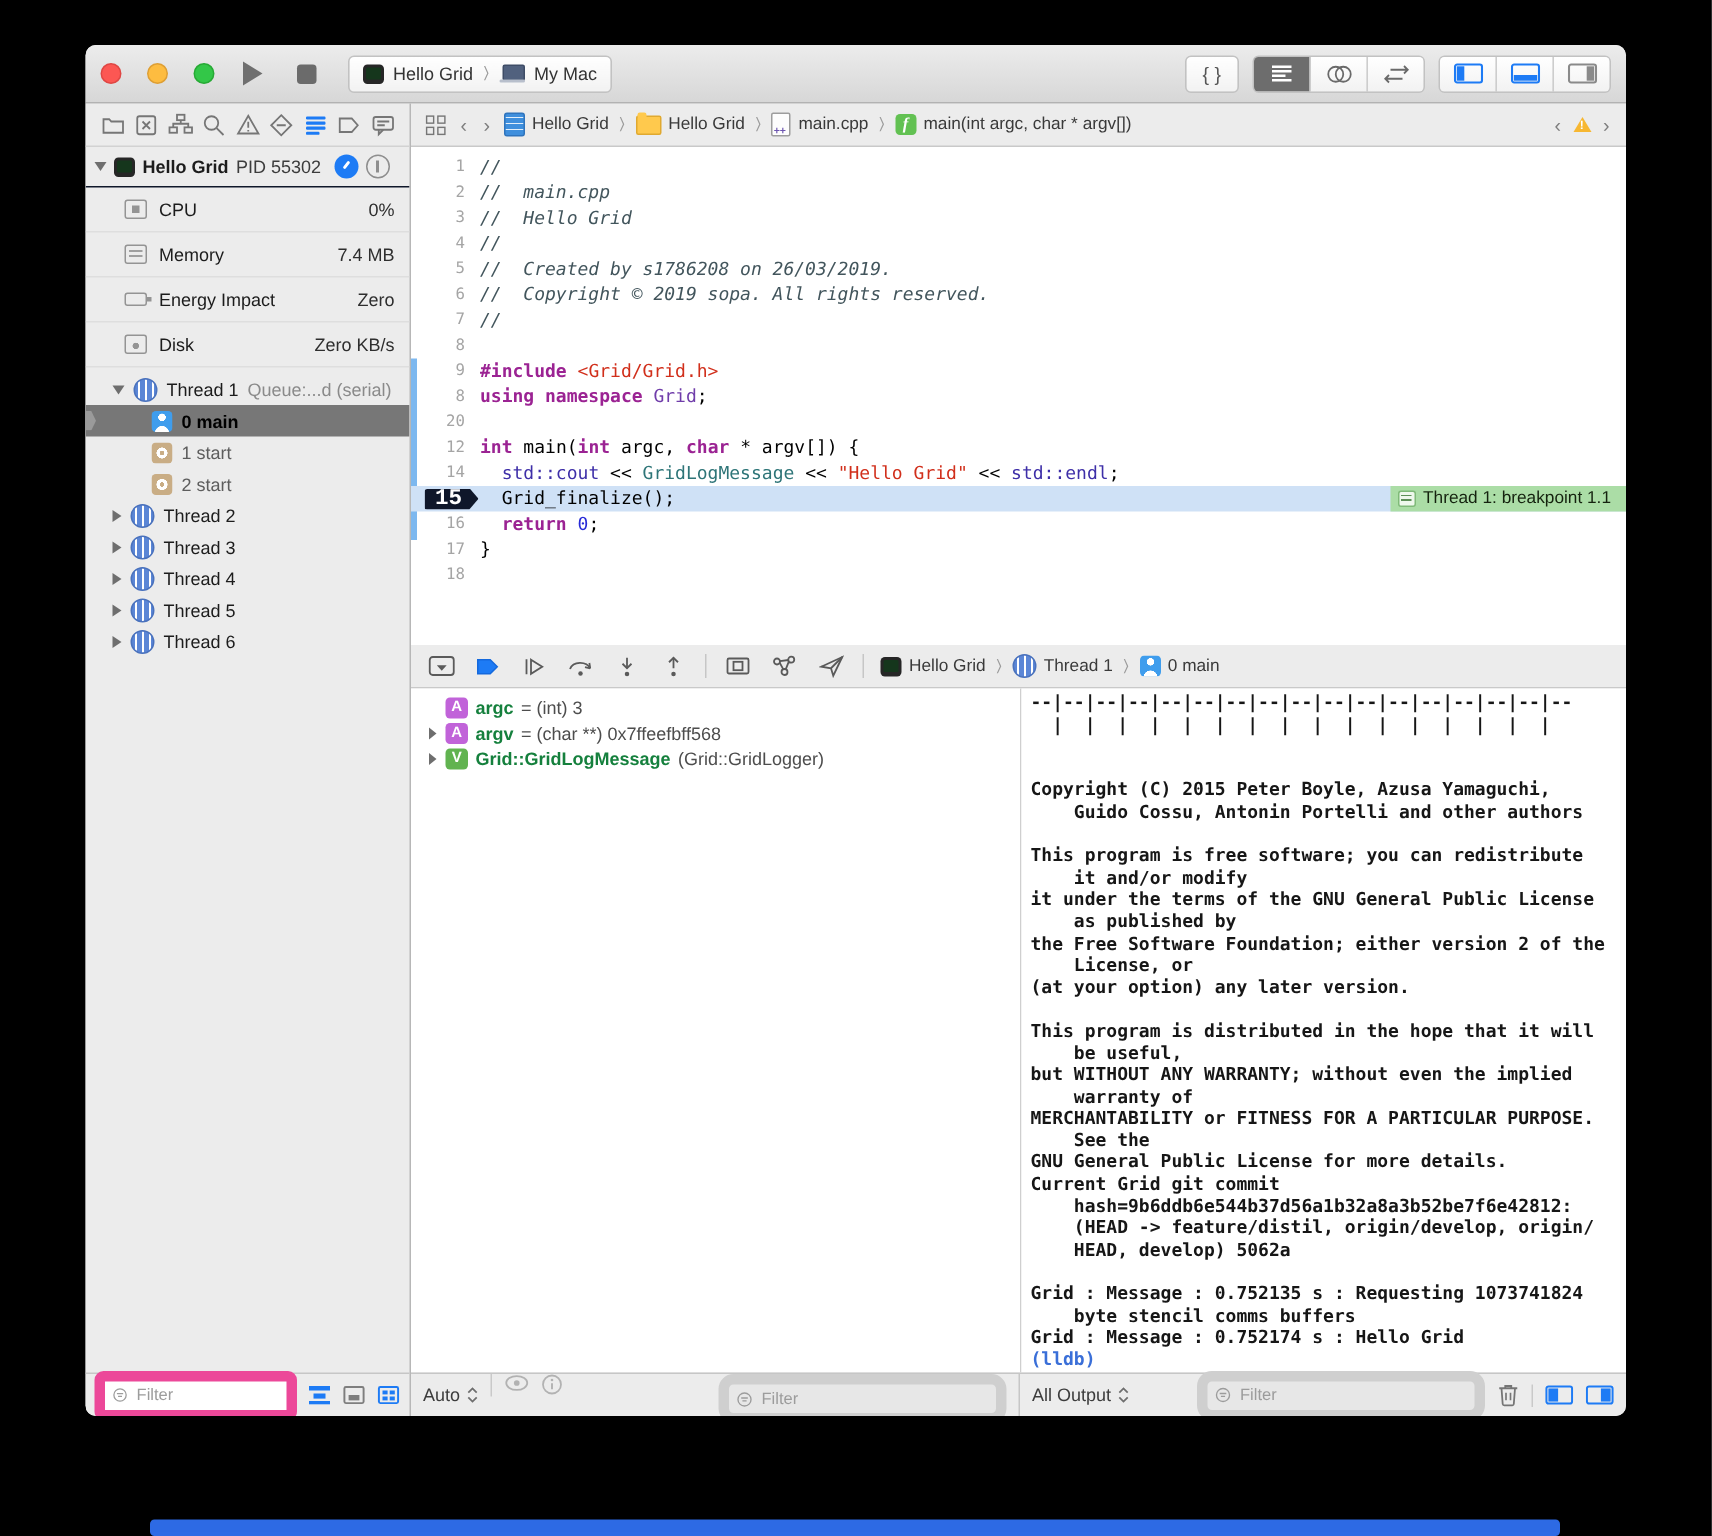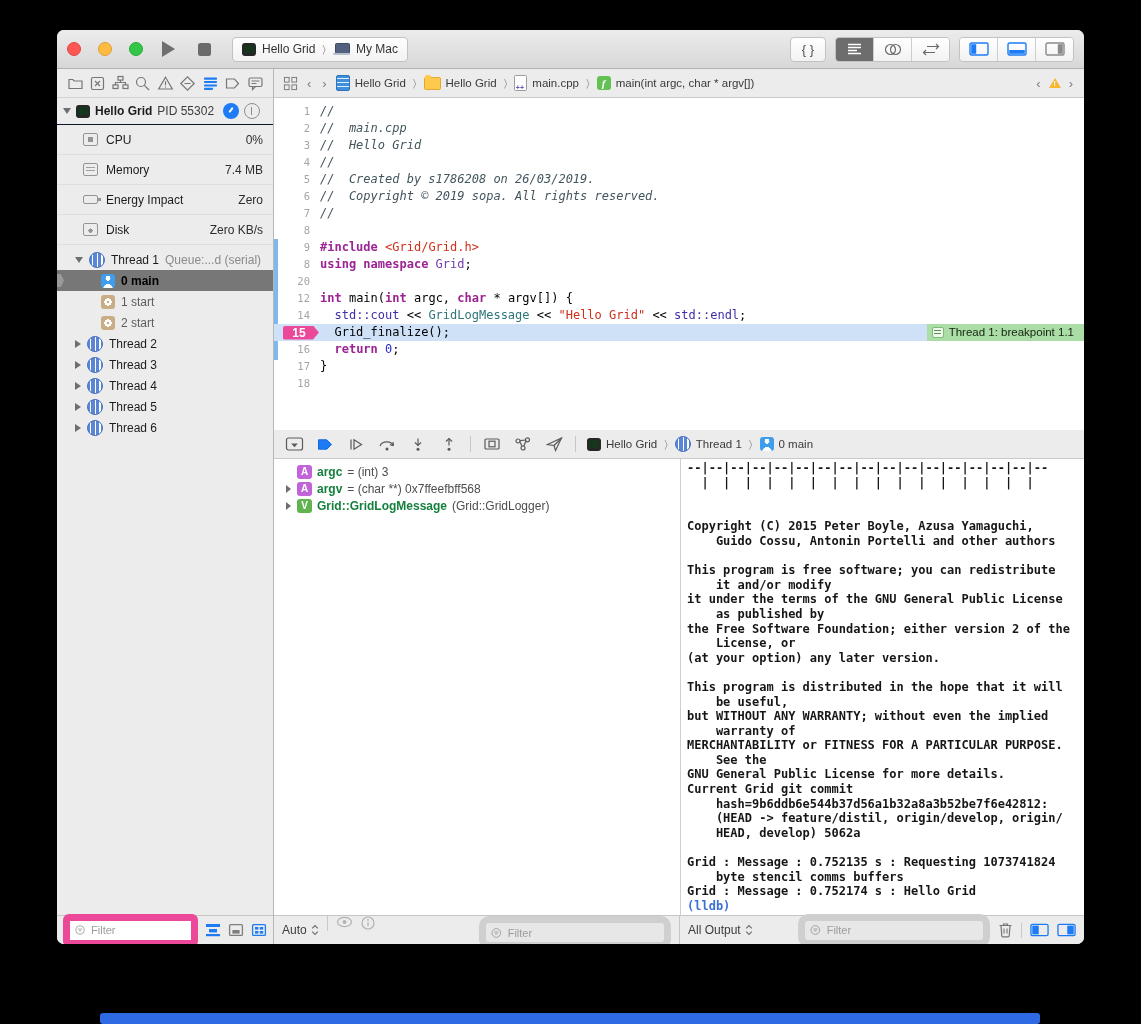--- a/index.html
+++ b/index.html
@@ -119,22 +119,22 @@
   .gut{width:46px;flex:none;text-align:right;padding-right:10px;color:#a5a5a5;font-size:10.5px;box-sizing:border-box}
   .code{flex:1}
   .tok-com{color:#42555c;font-style:italic}
   .tok-kw{color:#9b2393;font-weight:bold}
   .tok-str{color:#d12f1b}
   .tok-cls{color:#703daa}
   .tok-std{color:#3e2fa8}
   .tok-gvar{color:#2e7578}
   .tok-num{color:#272ad8}
   .tok-pln{color:#000}
-  .bp-badge{position:absolute;left:9px;top:1.5px;width:36px;height:14px;background:#ec4899;color:#fff;
-    font-size:12px;font-weight:bold;font-family:Liberation Sans, sans-serif;text-align:center;line-height:14px;
+  .bp-badge{position:absolute;left:9px;top:1.5px;width:36px;height:14px;background:#0f172a;color:#fff;
+    font-size:15px;font-weight:bold;font-family:Liberation Mono, monospace;text-align:center;line-height:14px;
     clip-path:polygon(0 0,calc(100% - 6px) 0,100% 50%,calc(100% - 6px) 100%,0 100%);border-radius:2px;padding-right:4px;box-sizing:border-box}
   .bp-note{position:absolute;right:0;top:0;height:17px;background:#abdda6;display:flex;align-items:center;gap:5px;
     padding:0 10px 0 5px;font-family:"Liberation Sans",sans-serif;font-size:11.5px;color:#15230f}
   .bp-note-icon{width:12px;height:11px;background:#eef8ec;border:1px solid #7fba78;border-radius:2px;box-sizing:border-box;
     background-image:repeating-linear-gradient(0deg,transparent 0 2px,#5d8f57 2px 3px);background-size:7px 6px;background-position:center;background-repeat:no-repeat}
   .change-bar{position:absolute;left:0;top:141px;width:3.5px;height:121px;background:#7db8ef}
 
   
   .debugbar{height:28px;flex:none;background:#ececec;border-bottom:1px solid #c9c9c9;display:flex;align-items:center;
     gap:11px;padding:0 10px;font-size:11.5px;color:#3a3a3a}

